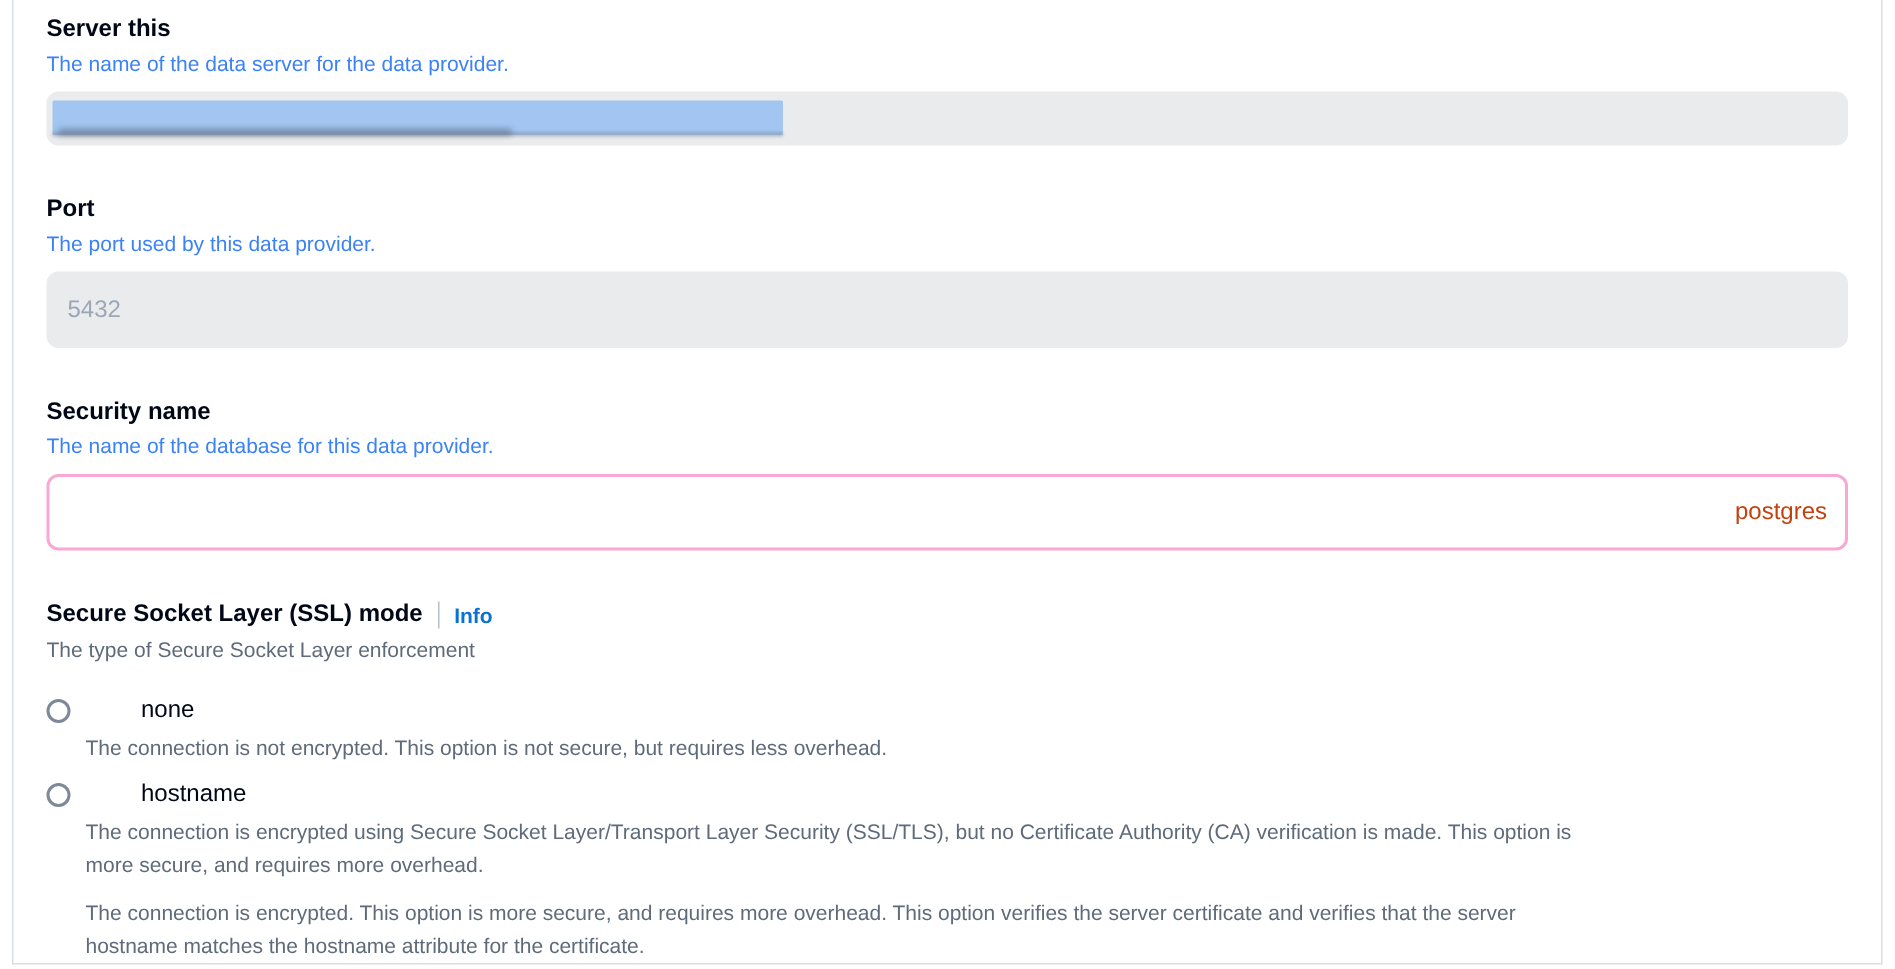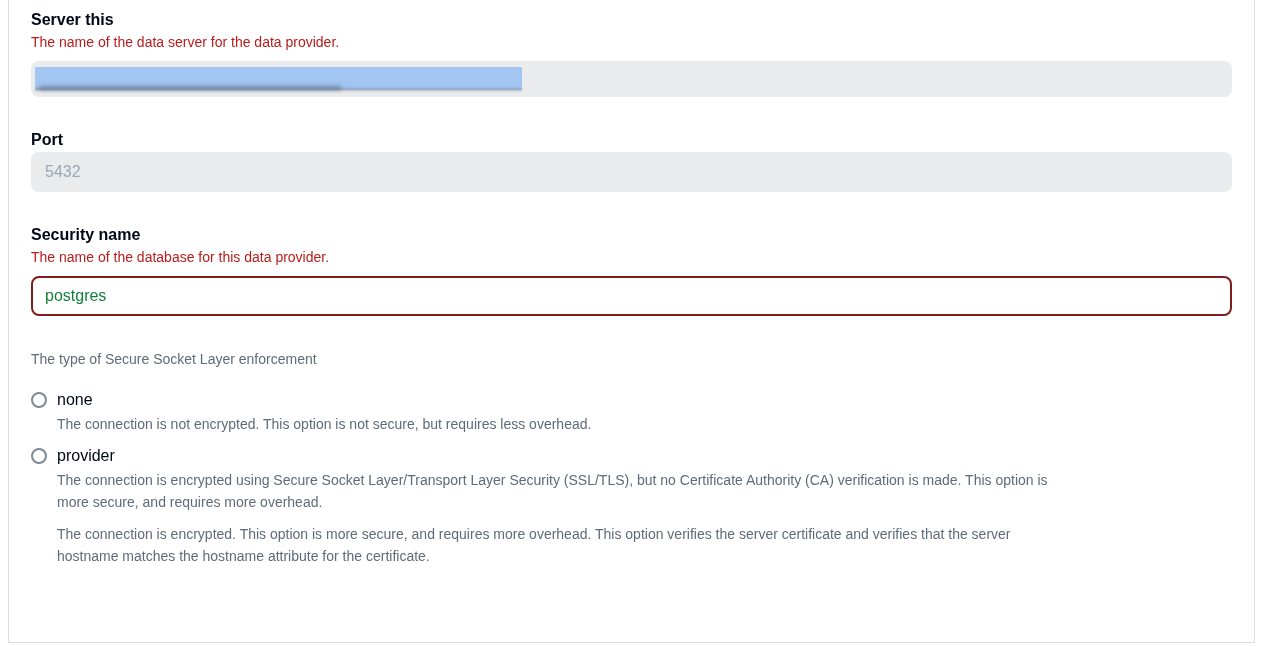--- a/index.html
+++ b/index.html
@@ -25,43 +25,44 @@
   .field { margin-bottom: 33px; }
   .field-label {
     font-size: 16px;
     font-weight: bold;
     color: #000716;
     line-height: 20px;
     margin-bottom: 2px;
   }
   .field-desc {
     font-size: 14px;
-    color: #b91c1c;
+    color: #3b82f6;
     line-height: 20px;
     margin-bottom: 9px;
   }
   .text-input {
     display: block;
     width: 100%;
-    height: 40px;
+    height: 51px;
     border-radius: 8px;
     font-family: "Liberation Sans", sans-serif;
     font-size: 16px;
     padding: 0 12px;
     outline: none;
   }
   .input-disabled {
     background: #e9ebed;
     border: 2px solid #e9ebed;
     color: #9ba7b6;
   }
   .input-active {
     background: #ffffff;
-    border: 2px solid #7f1d1d;
-    color: #15803d;
+    border: 2px solid #f9a8d4;
+    color: #c2410c;
+    text-align: right;
   }
   
   .input-wrap {
     position: relative;
     width: 100%;
     height: 36px;
     border-radius: 8px;
     background: #e9ebed;
   }
   .redaction {
@@ -136,20 +137,21 @@
     left: 50%; top: 50%;
     width: 6px; height: 6px;
     margin: -3px 0 0 -3px;
     border-radius: 50%;
     background: #ffffff;
   }
   .radio-label {
     font-size: 16px;
     color: #000716;
     line-height: 22px;
+    margin-left: 37px;
   }
   .radio-desc {
     font-size: 14px;
     color: #5f6b7a;
     line-height: 22px;
     margin: 2px 0 10px 26px;
     white-space: pre-line;
   }
 </style>
 </head>
@@ -161,44 +163,50 @@
     <div class="field">
       <div class="field-label">Server this</div>
       <div class="field-desc">The name of the data server for the data provider.</div>
       <div class="input-wrap">
         <div class="redaction"></div>
       </div>
     </div>
 
     <div class="field">
       <div class="field-label">Port</div>
+      <div class="field-desc">The port used by this data provider.</div>
       <input class="text-input input-disabled" disabled="" value="5432" style="">
     </div>
 
     <div class="field">
       <div class="field-label">Security name</div>
       <div class="field-desc">The name of the database for this data provider.</div>
       <input class="text-input input-active" value="postgres" style="">
     </div>
 
     <div class="field">
+      <div class="label-row">
+        <span class="field-label" style="margin-bottom:0">Secure Socket Layer (SSL) mode</span>
+        <span class="label-divider"></span>
+        <a class="info-link">Info</a>
+      </div>
       <div class="ssl-desc">The type of Secure Socket Layer enforcement</div>
 
       <div class="radio-option">
         <div class="radio-row">
           <span class="radio-circle"></span>
           <span class="radio-label">none</span>
         </div>
         <div class="radio-desc">The connection is not encrypted. This option is not secure, but requires less overhead.</div>
       </div>
 
       <div class="radio-option">
         <div class="radio-row">
           <span class="radio-circle"></span>
-          <span class="radio-label">provider</span>
+          <span class="radio-label">hostname</span>
         </div>
         <div class="radio-desc">The connection is encrypted using Secure Socket Layer/Transport Layer Security (SSL/TLS), but no Certificate Authority (CA) verification is made. This option is
 more secure, and requires more overhead.</div>
       </div>
 
       <div class="radio-option">
         <div class="radio-desc">The connection is encrypted. This option is more secure, and requires more overhead. This option verifies the server certificate and verifies that the server
 hostname matches the hostname attribute for the certificate.</div>
       </div>
     </div>

